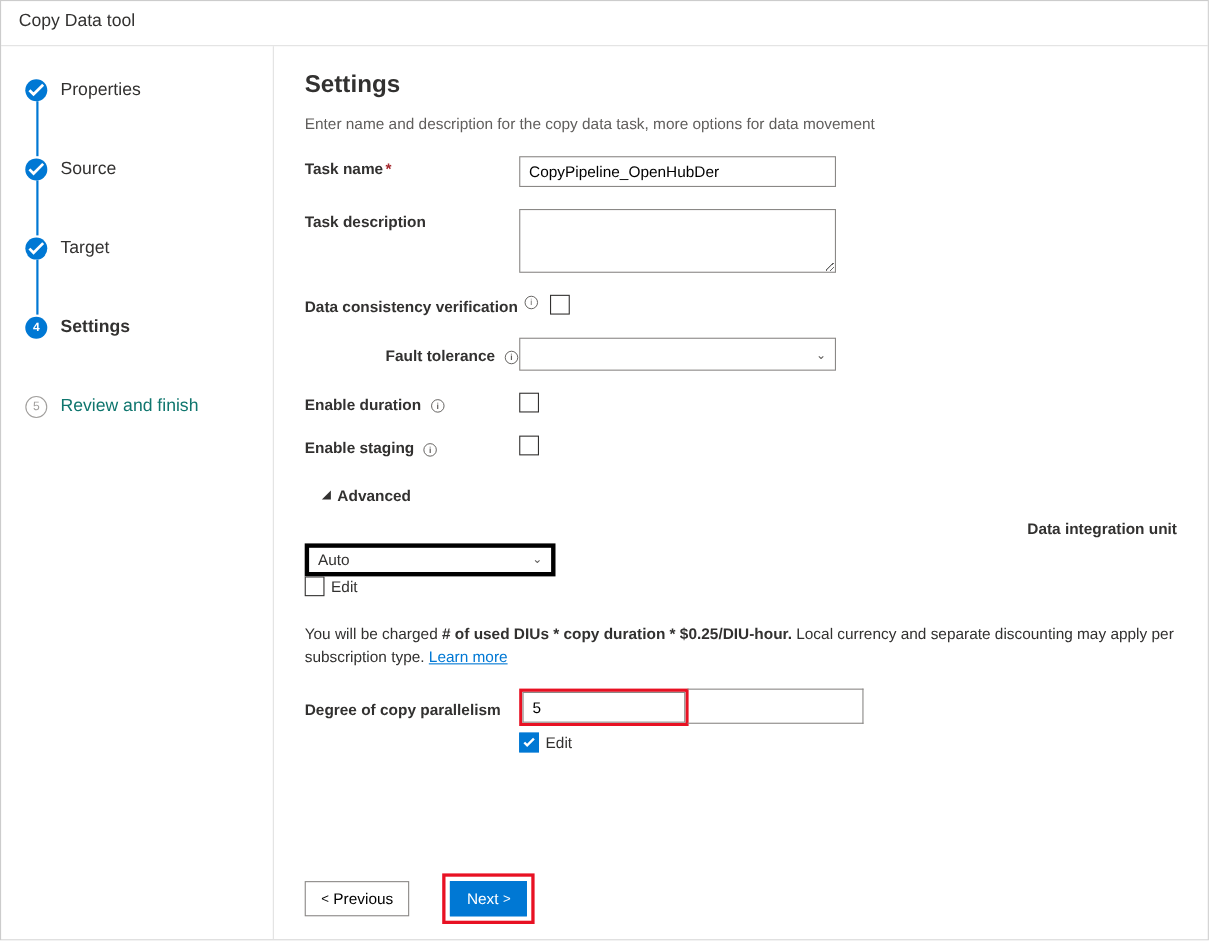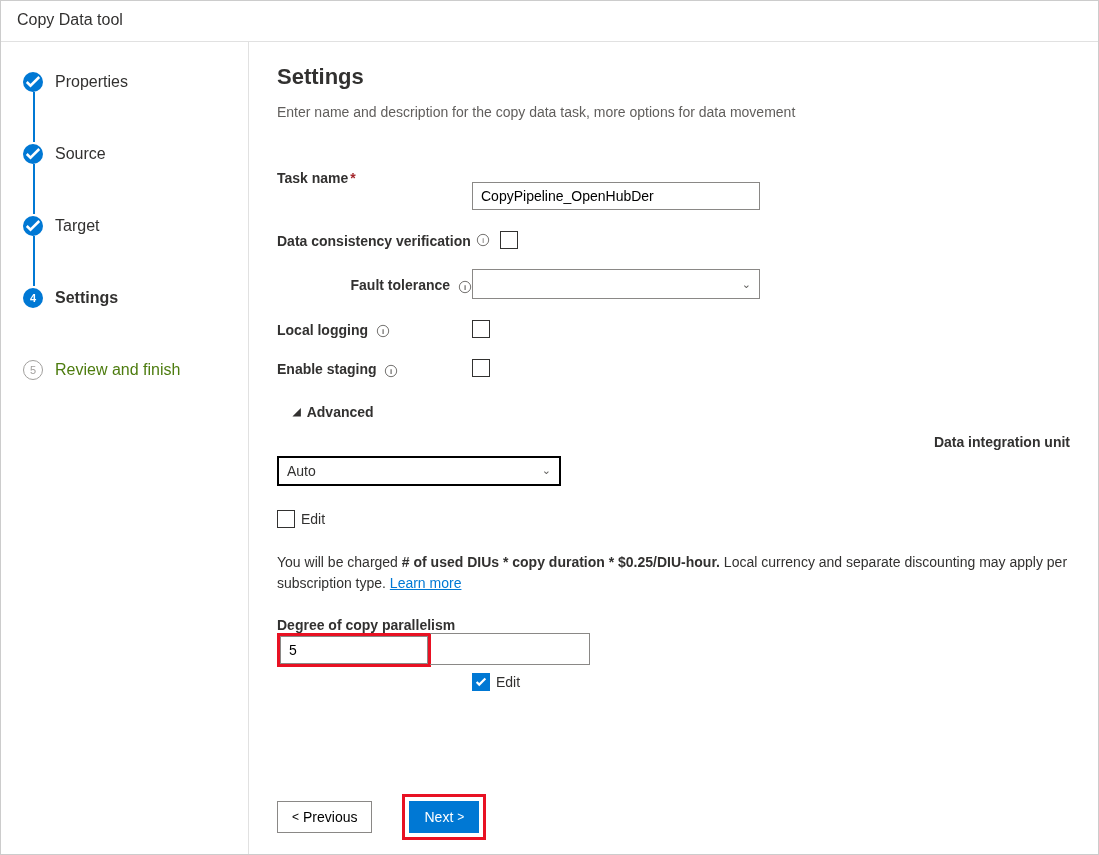--- a/index.html
+++ b/index.html
@@ -68,35 +68,35 @@
     color: #fff;
     font-weight: 600;
   }
   .step-circle.pending {
     background: #fff;
     border: 1px solid #a19f9d;
     color: #a19f9d;
   }
   .step-label { font-size: 16px; color: #323130; }
   .step-label.current { font-weight: 600; }
-  .step-label.pending { color: #4d7c0f; }
+  .step-label.pending { color: #0f766e; }
 
   .main {
     flex: 1;
     padding: 22px 28px 14px 28px;
     display: flex;
     flex-direction: column;
     min-height: 0;
   }
   .page-title { font-size: 22px; font-weight: 600; margin-bottom: 14px; }
   .page-desc { color: #605e5c; margin-bottom: 22px; }
 
   .form-row {
     display: flex;
-    align-items: center;
+    align-items: flex-start;
     margin-bottom: 20px;
   }
   .form-label {
     width: 195px;
     font-weight: 600;
     color: #323130;
     font-size: 14px;
     padding-top: 3px;
   }
   .req { color: #a4262c; margin-left: 2px; }
@@ -109,21 +109,20 @@
   }
   .info-icon svg { width: 14px; height: 14px; }
 
   .text-input {
     width: 288px;
     height: 28px;
     border: 1px solid #8a8886;
     padding: 0 8px;
     font-family: inherit;
     font-size: 14px;
-    margin-top: 40px;
   }
   .text-area {
     width: 288px;
     height: 58px;
     border: 1px solid #8a8886;
     padding: 4px 8px;
     font-family: inherit;
     font-size: 14px;
     resize: both;
   }
@@ -170,41 +169,40 @@
     cursor: pointer;
   }
   .triangle {
     font-size: 10px;
     color: #323130;
   }
 
   .diu-block { margin-bottom: 14px; text-align: right; }
   .diu-label { font-weight: 600; margin-bottom: 6px; }
   .diu-select {
-    width: 284px;
+    width: 228px;
     height: 30px;
-    border: 2px solid #000000;
+    border: 4px solid #000000;
     display: flex;
     align-items: center;
     justify-content: space-between;
     padding: 0 8px;
-    margin-bottom: 24px;
+    margin-bottom: 0;
     cursor: pointer;
   }
   .edit-row { display: flex; align-items: center; gap: 6px; margin-bottom: 10px; }
 
   .charge-text { line-height: 1.5; margin-bottom: 18px; }
   .charge-bold { font-weight: 700; }
   .learn-link { color: #0078d4; text-decoration: underline; cursor: pointer; }
 
   .parallel-row {
     display: flex;
-    align-items: flex-start;
+    align-items: center;
     margin-bottom: 6px;
-    flex-direction: column;
   }
   .parallel-label { width: 195px; font-weight: 600; padding-top: 5px; }
   .parallel-highlight {
     border: 3px solid #e81123;
     display: inline-block;
     padding: 0;
   }
   .parallel-input {
     width: 148px;
     height: 28px;
@@ -304,20 +302,24 @@
       <div class="page-title">Settings</div>
       <div class="page-desc">Enter name and description for the copy data task, more options for data movement</div>
 
       <div class="form-row">
         <div class="form-label">
           <span>Task name</span><span class="req">*</span>
         </div>
         <input class="text-input" value="CopyPipeline_OpenHubDer" style="">
       </div>
 
+      <div class="form-row">
+        <div class="form-label">Task description</div>
+        <textarea class="text-area" style=""></textarea>
+      </div>
 
       <div class="form-row">
         <div class="form-label">Data consistency verification</div>
         <span class="info-icon info-near">
           <svg viewBox="0 0 16 16">
               <circle cx="8" cy="8" r="6.5" stroke="#605e5c" fill="none"></circle>
               <text x="8" y="11" text-anchor="middle" font-size="9" fill="#605e5c">i</text>
             </svg>
         </span>
         <div class="checkbox"></div>
@@ -334,21 +336,21 @@
           </span>
         </div>
         <div class="select">
           <span></span>
           <span class="chevron">⌄</span>
         </div>
       </div>
 
       <div class="form-row">
         <div class="form-label">
-          <span>Local logging</span>
+          <span>Enable duration</span>
           <span class="info-icon">
             <svg viewBox="0 0 16 16">
                 <circle cx="8" cy="8" r="6.5" stroke="#605e5c" fill="none"></circle>
                 <text x="8" y="11" text-anchor="middle" font-size="9" fill="#605e5c">i</text>
               </svg>
           </span>
         </div>
         <div class="checkbox"></div>
       </div>
 

